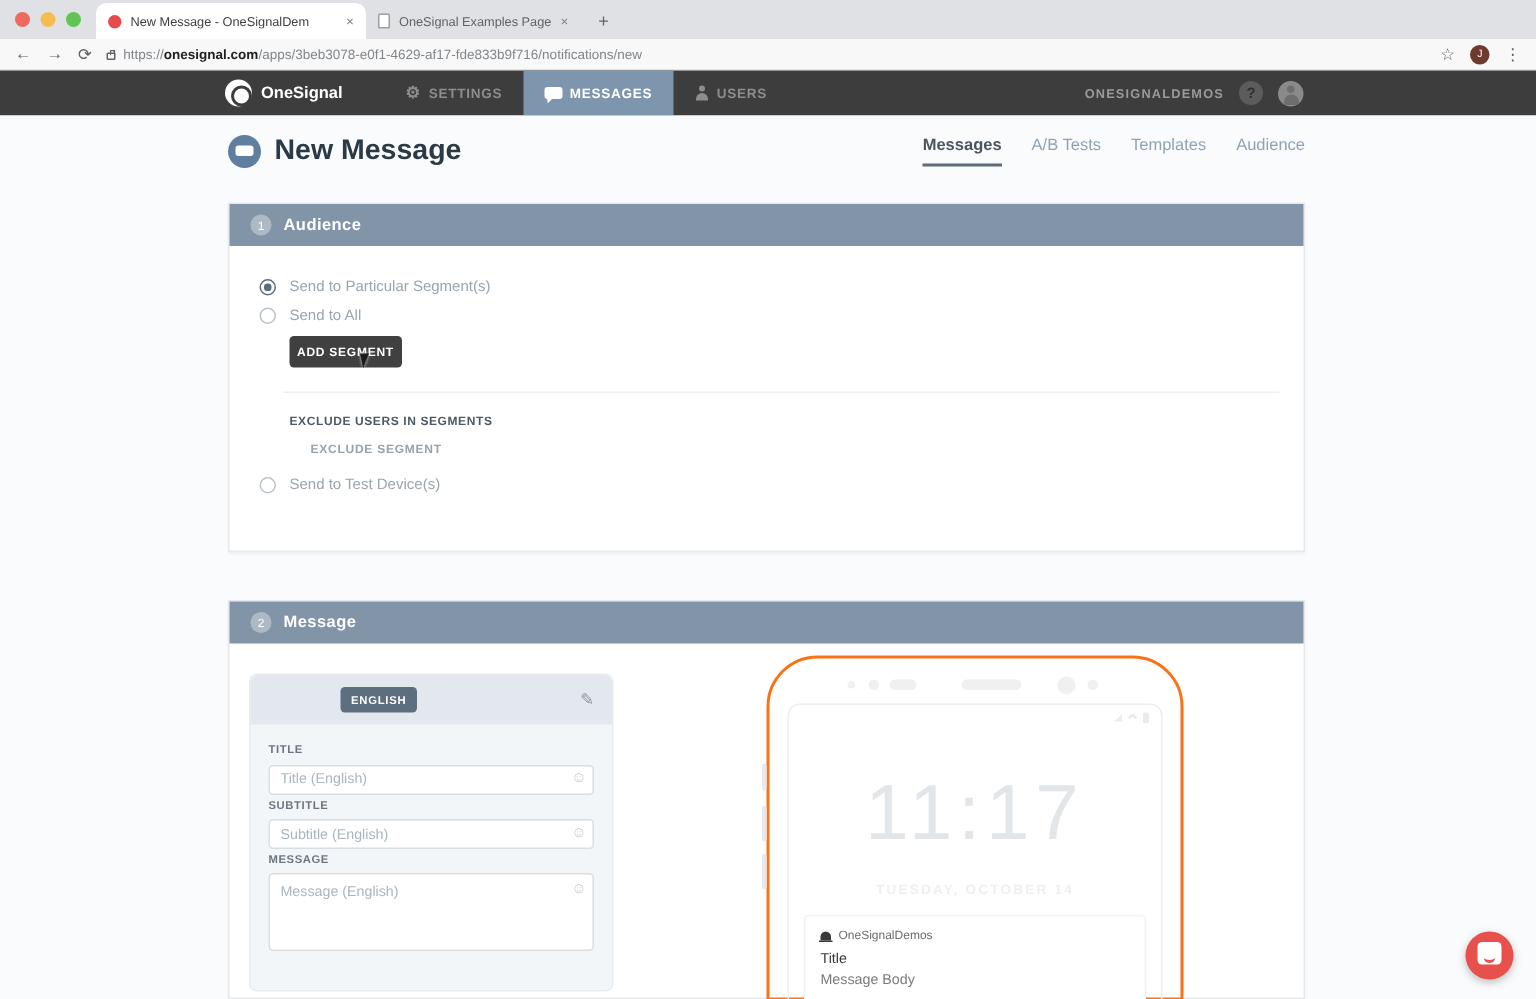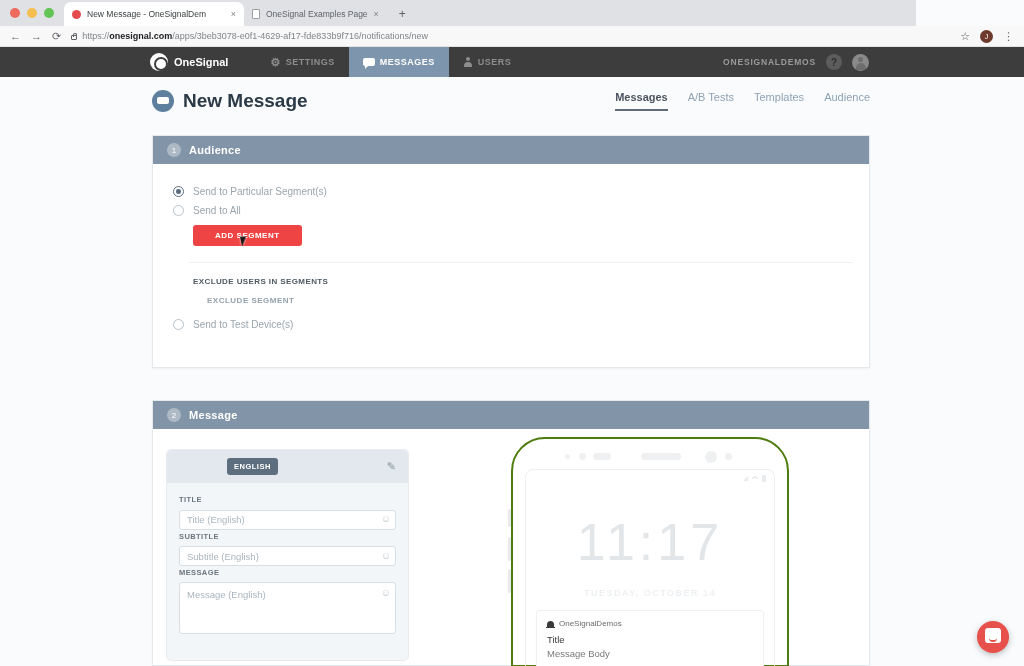--- a/index.html
+++ b/index.html
@@ -1,20 +1,20 @@
 <!DOCTYPE html>
 <html><head>
 <meta charset="utf-8">
 <style>
   * { margin:0; padding:0; box-sizing:border-box; }
   html,body { width:1024px; height:666px; }
   body { font-family:"Liberation Sans", sans-serif; background:#fafbfc; overflow:hidden; position:relative; }
 
   
-  .tabstrip { position:absolute; left:0; top:0; width:916px; height:26px; background:#dfe1e5; display:flex; align-items:flex-end; }
+  .tabstrip { position:absolute; left:0; top:0; width:1024px; height:26px; background:#dfe1e5; display:flex; align-items:flex-end; }
   .traffic { display:flex; gap:7px; align-items:center; height:26px; padding:0 10px 0 10px; }
   .light { width:10px; height:10px; border-radius:50%; }
   .light.red{background:#ee6a5f}.light.yellow{background:#f5bd4f}.light.green{background:#61c454}
   .tab { height:24px; display:flex; align-items:center; gap:6px; padding:0 8px; font-size:8.5px; color:#5f6368; max-width:180px; }
   .tab.active { background:#ffffff; border-radius:7px 7px 0 0; color:#3c4043; width:180px; }
   .tab .title { white-space:nowrap; overflow:hidden; text-overflow:ellipsis; flex:1; }
   .tab .close { font-size:9px; color:#80868b; }
   .favicon-red { width:9px; height:9px; border-radius:50%; background:#e54b4d; flex:none; }
   .favicon-doc { width:8px; height:10px; border:1px solid #9aa0a6; border-radius:1px; flex:none; background:#fff; }
   .newtab-btn { font-size:12px; color:#5f6368; padding:0 12px; line-height:24px; }
@@ -67,21 +67,21 @@
 
   .audience-card { top:58px; height:233px; }
   .aud-body { padding:22px 20px 0 20px; }
   .radio-row { display:flex; align-items:center; gap:9px; margin-bottom:8px; }
   .radio { width:11px; height:11px; border-radius:50%; border:1.5px solid #b9c2c9; position:relative; flex:none; }
   .radio[data-checked="true"] { border-color:#5a6d80; }
   .radio[data-checked="true"]::after { content:""; position:absolute; left:2px; top:2px; width:4.5px; height:4.5px; border-radius:50%; background:#5a6d80; }
   .radio-label { font-size:10px; color:#9aa5ad; }
   .indent { margin-left:20px; }
   .mini-label { font-size:8px; font-weight:bold; letter-spacing:.4px; color:#4e5a63; margin:12px 0 10px; }
-  .add-segment-btn { display:inline-block; background:#ef4444; color:#fff; font-size:8px; font-weight:bold; letter-spacing:.5px; padding:6px 22px; border-radius:3px; position:relative; }
+  .add-segment-btn { display:inline-block; background:#404040; color:#fff; font-size:8px; font-weight:bold; letter-spacing:.5px; padding:6px 5px; border-radius:3px; position:relative; }
   .cursor { position:absolute; left:48px; top:11px; width:0; height:0; border-left:6px solid #1a1a1a; border-bottom:9px solid transparent; border-top:1px solid transparent; transform:rotate(-12deg); filter:drop-shadow(0 0 1px #fff); }
   .divider { height:1px; background:#eef0f2; margin:16px -4px 14px -4px; }
   .exclude-btn { font-size:8px; font-weight:bold; letter-spacing:.5px; color:#96a3ad; margin:0 0 14px 14px; }
   .test-radio { margin-top:4px; }
 
   .message-card { top:323px; height:266px; }
   .msg-body { position:relative; height:238px; }
 
   .lang-card { position:absolute; left:13px; top:20px; width:243px; height:212px; background:#f3f6f8; border:1px solid #e8ecef; border-radius:5px; }
   .lang-header { height:33px; background:#e2e8ee; border-radius:5px 5px 0 0; display:flex; align-items:center; padding:0 12px; }
@@ -89,21 +89,21 @@
   .pencil-icon { margin-left:auto; color:#8a97a1; font-size:11px; }
   .lang-fields { padding:12px 12px 0 12px; }
   .field-label { font-size:7.5px; font-weight:bold; letter-spacing:.4px; color:#6b7680; margin-bottom:5px; }
   .field-wrap { position:relative; margin-bottom:2px; }
   .field-input { width:100%; height:20px; background:#fff; border:1px solid #d7dee4; border-radius:3px; font-size:9.5px; padding:0 18px 0 7px; color:#444; font-family:"Liberation Sans", sans-serif; }
   .field-input::placeholder, .field-area::placeholder { color:#a9b6bf; }
   .field-area { width:100%; height:52px; background:#fff; border:1px solid #d7dee4; border-radius:3px; font-size:9.5px; padding:6px 18px 0 7px; color:#444; resize:none; font-family:"Liberation Sans", sans-serif; }
   .emoji-icon { position:absolute; right:5px; top:4px; font-size:10px; color:#c3ccd3; }
 
   
-  .phone { position:absolute; left:358px; top:8px; width:278px; height:230px; background:#ffffff; border:2px solid #4d7c0f; border-radius:34px 34px 0 0; }
+  .phone { position:absolute; left:358px; top:8px; width:278px; height:230px; background:#ffffff; border:2px solid #f97316; border-radius:34px 34px 0 0; }
   .side-btn { position:absolute; left:-5px; width:3px; border-radius:2px; background:#e7eaec; }
   .bezel { position:absolute; top:12px; left:0; width:100%; height:10px; }
   .bz { position:absolute; background:#eef0f2; border-radius:4px; }
   .screen { position:absolute; left:12px; top:30px; width:250px; height:200px; border:1px solid #eceef0; border-radius:8px 8px 0 0; }
   .status-icons { position:absolute; right:8px; top:5px; display:flex; gap:4px; align-items:center; }
   .sig { width:0; height:0; border-left:5px solid transparent; border-bottom:5px solid #e9ecee; }
   .wifi { width:6px; height:6px; border:2px solid #e9ecee; border-radius:50%; border-bottom-color:transparent; border-left-color:transparent; transform:rotate(-45deg); }
   .batt { width:4px; height:7px; background:#e9ecee; border-radius:1px; }
   .phone-time { position:absolute; top:42px; width:100%; text-align:center; font-size:52px; font-weight:300; color:#e2e6e9; letter-spacing:4px; }
   .phone-date { position:absolute; top:118px; width:100%; text-align:center; font-size:9px; font-weight:bold; letter-spacing:1.5px; color:#edf0f2; }

